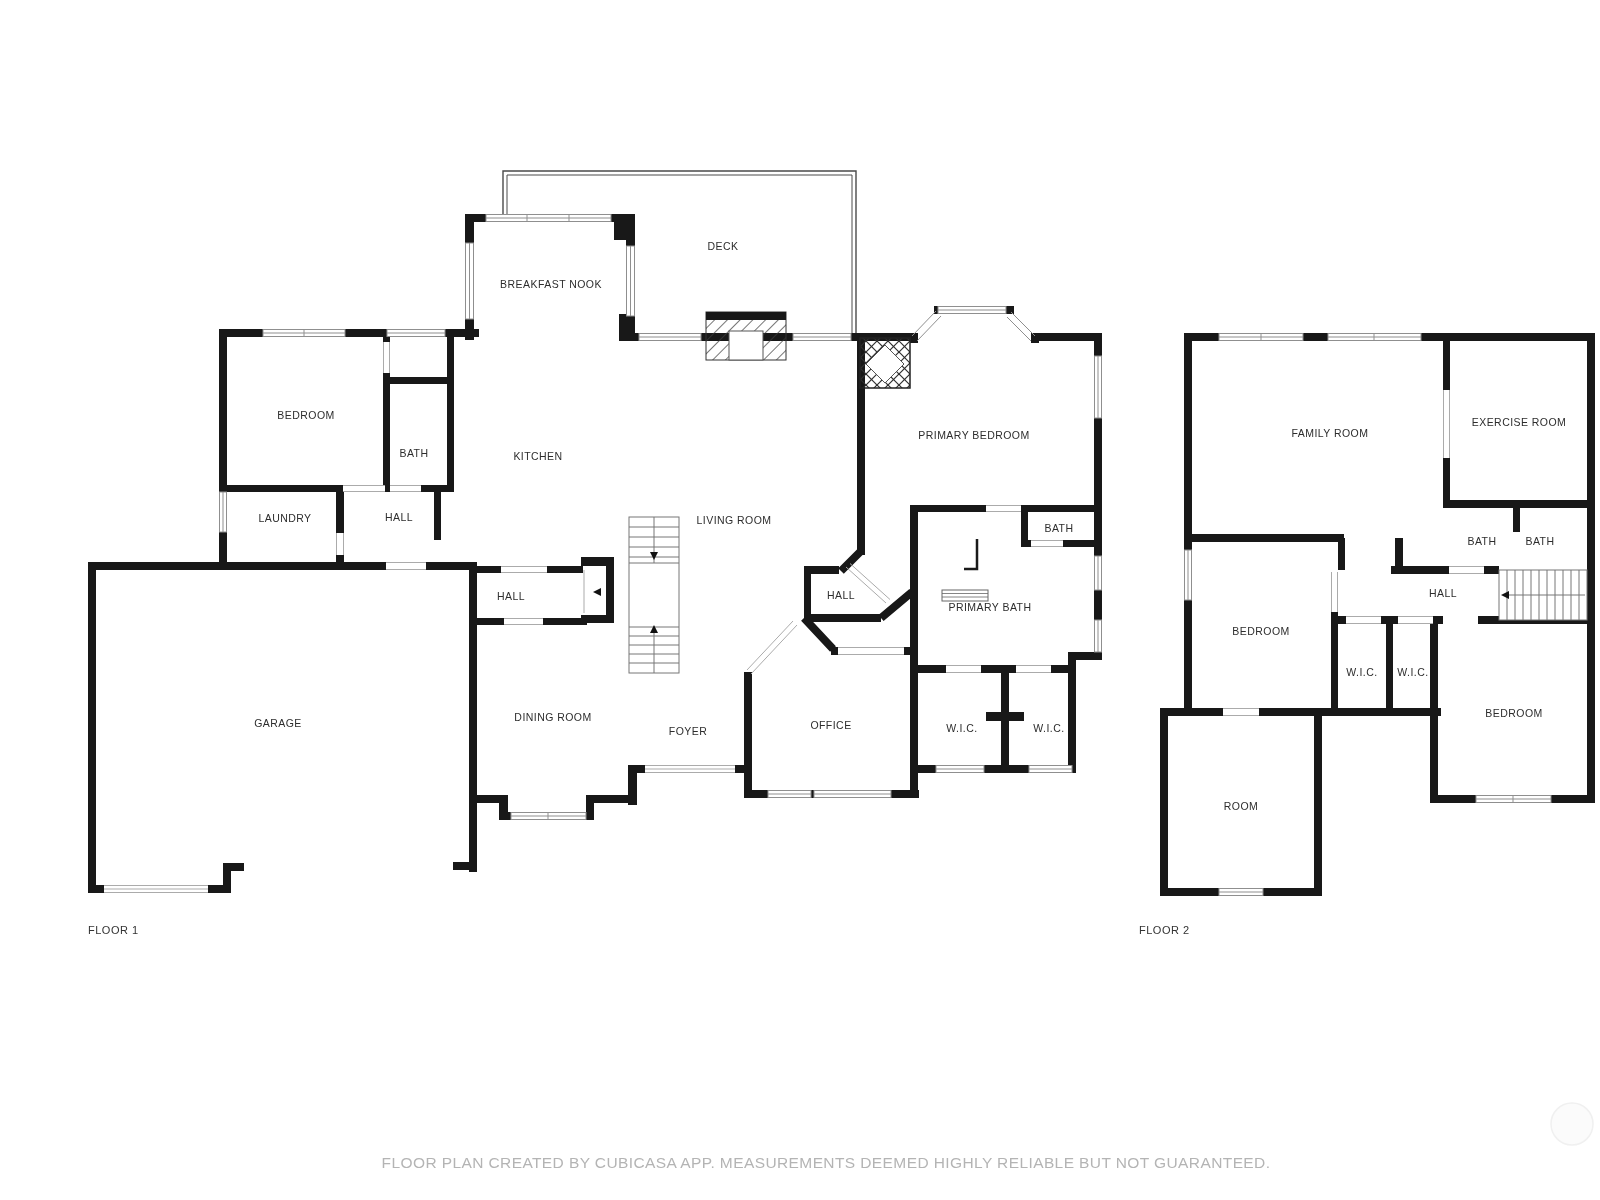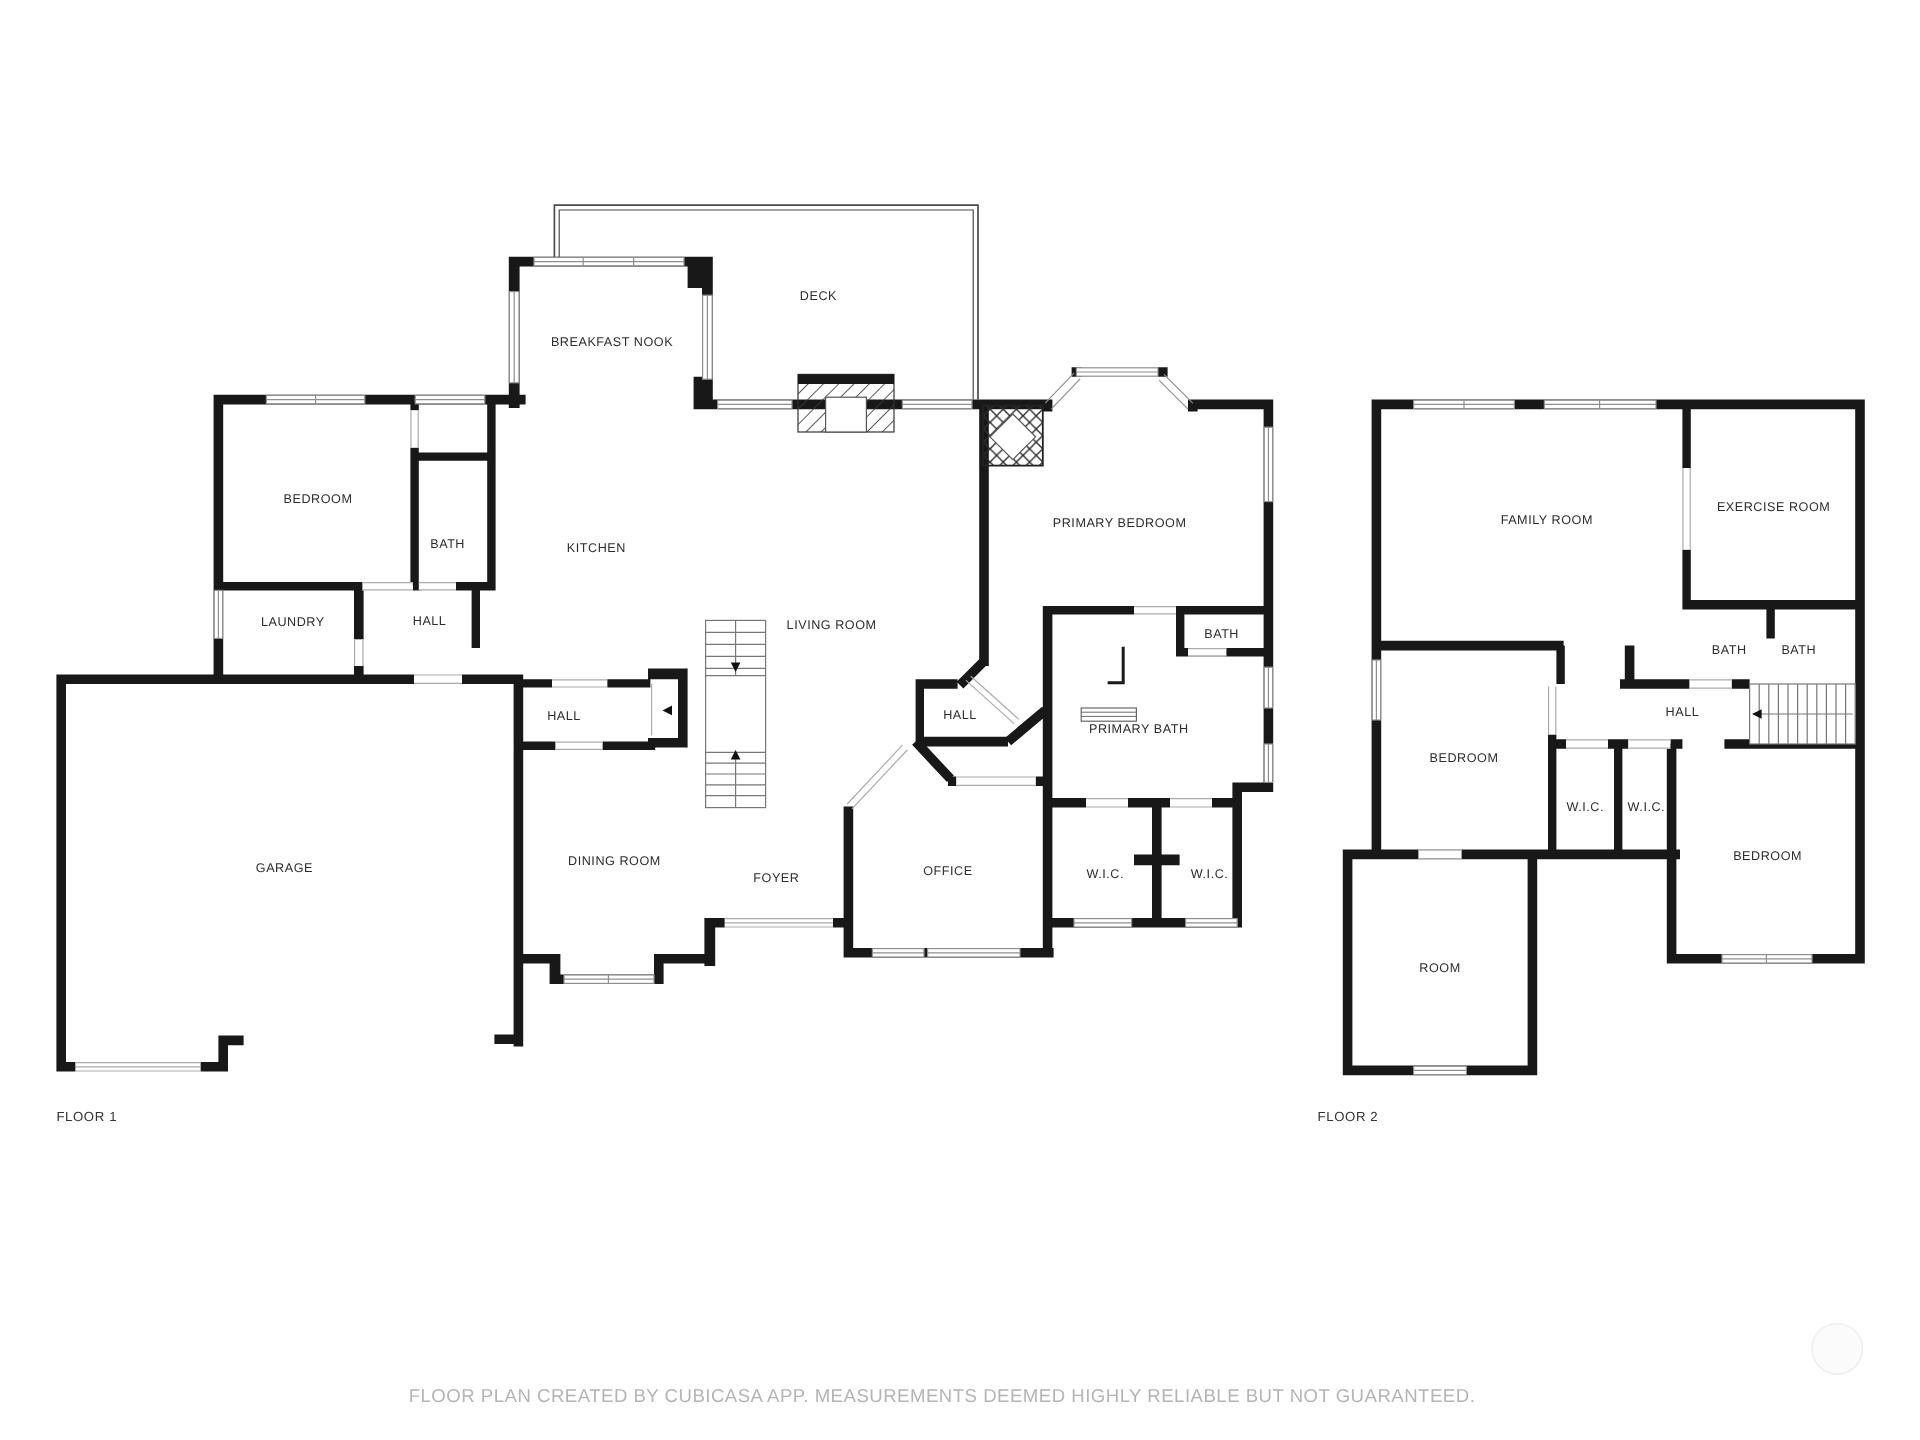--- a/index.html
+++ b/index.html
@@ -1,16 +1,16 @@
 <!DOCTYPE html>
 <html><head>
 <meta charset="utf-8">
 <style>
   html,body{margin:0;padding:0;background:#ffffff;width:1600px;height:1200px;overflow:hidden;}
-  .canvas{position:relative;width:1500px;height:1200px;background:#fff;}
+  .canvas{position:relative;width:1500px;height:1200px;background:#fff;padding-left:41px;}
   svg{display:block;}
   text{font-family:"Liberation Sans", sans-serif;fill:#2d2d2d;font-size:10.5px;letter-spacing:.45px;}
   text.floor-tag{font-size:11px;fill:#333;letter-spacing:.5px;}
   text.footer{font-size:15.5px;fill:#b4b4b4;letter-spacing:.4px;}
   .wall{fill:#181818;stroke:none;}
   .win{fill:#ffffff;stroke:#8f8f8f;stroke-width:1;}
   .winline{stroke:#8f8f8f;stroke-width:1;fill:none;}
   .doorline{stroke:#ababab;stroke-width:1;fill:none;}
   .doorgap{fill:#ffffff;}
   .thin{stroke:#777;stroke-width:1;fill:none;}

